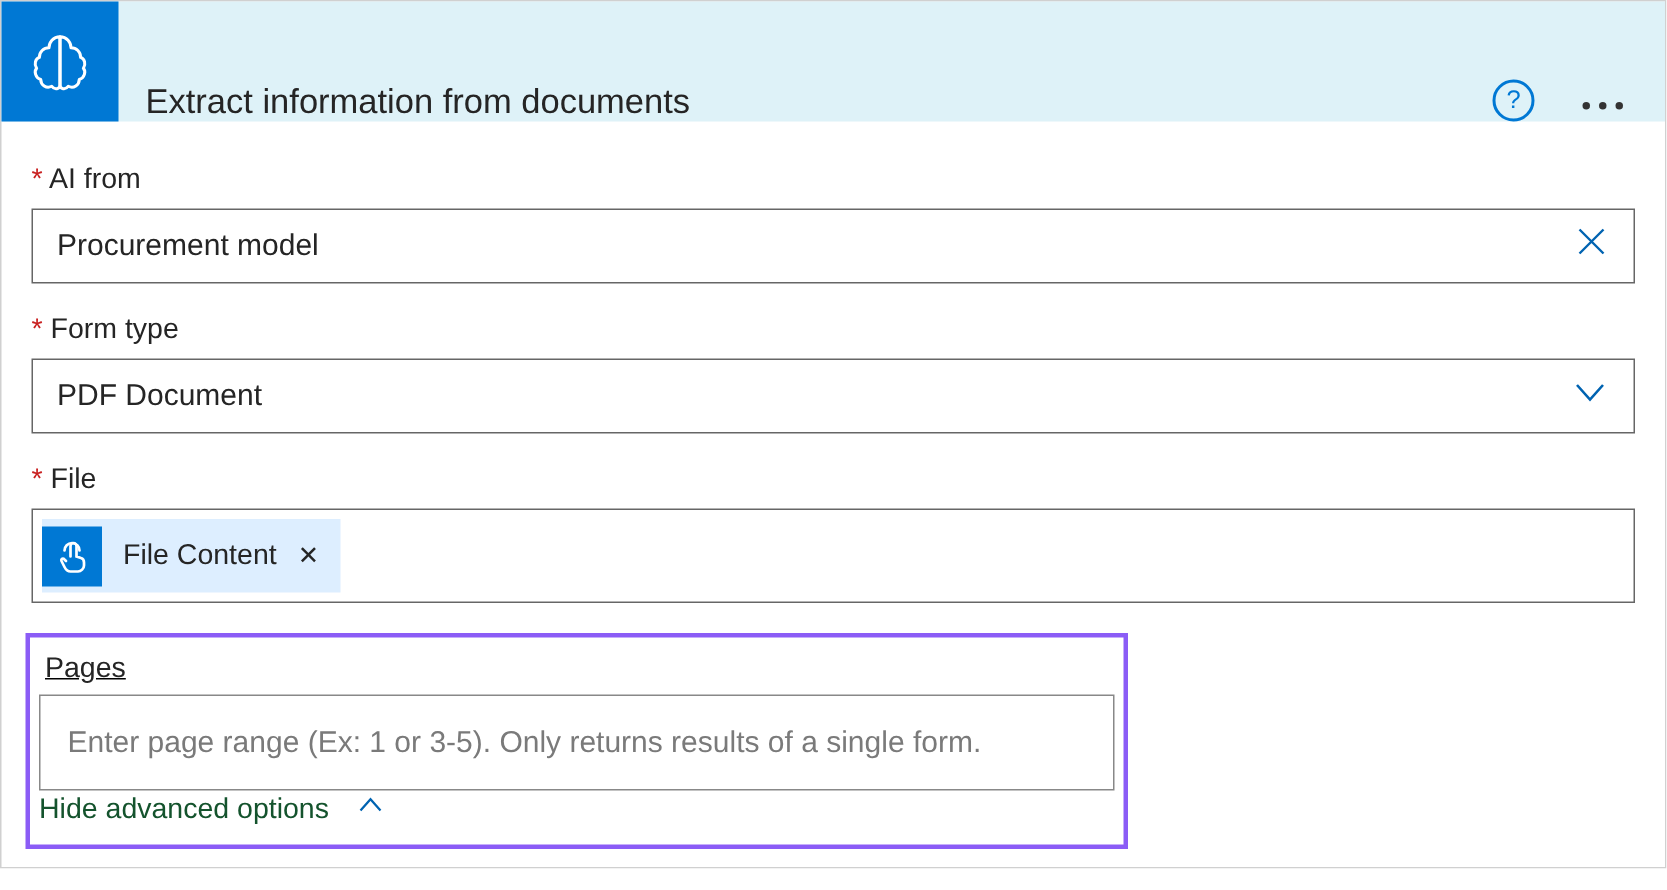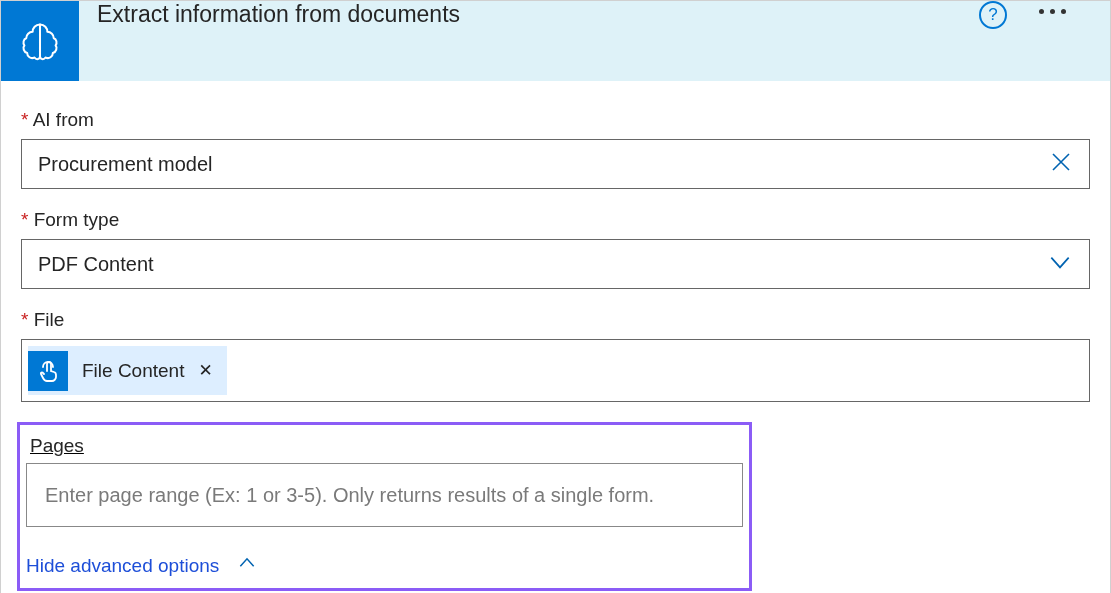--- a/index.html
+++ b/index.html
@@ -12,22 +12,22 @@
       background: #fff;
       width: 1111px;
     }
     .card {
       border: 1px solid #d0d0d0;
     }
     .header {
       background: #def2f8;
       height: 80px;
       display: flex;
-      align-items: flex-start;
-      padding: 0 36px 0 0;
+      align-items: flex-end;
+      padding: 0 20px 0 0;
     }
     .header-icon-box {
       width: 78px;
       height: 80px;
       background: #0078d4;
       display: flex;
       align-items: center;
       justify-content: center;
       margin-right: 18px;
     }
@@ -156,25 +156,24 @@
       padding: 0 18px;
       font-size: 20px;
       color: #252525;
       background: #fff;
       font-family: inherit;
     }
     .placeholder-input::placeholder {
       color: #7a7a7a;
     }
     .adv-link {
-      margin-top: 26px;
       display: inline-flex;
       align-items: center;
       font-size: 19px;
-      color: #1d4ed8;
+      color: #14532d;
       cursor: pointer;
       justify-content: center;
     }
     .adv-chevron {
       margin-left: 18px;
     }
   </style>
 </head>
 <body>
 
@@ -205,21 +204,21 @@
           <svg width="24" height="24" viewBox="0 0 24 24" stroke="#0063b1" stroke-width="1.6" fill="none">
               <path d="M4 4 L20 20 M20 4 L4 20"></path>
             </svg>
         </span>
       </div>
     </div>
 
     <div class="field-group">
       <label class="field-label"><span class="req">*</span> <span>Form type</span></label>
       <div class="input-box">
-        <span class="value">PDF Content</span>
+        <span class="value">PDF Document</span>
         <span class="chevron-down">
           <svg width="26" height="26" viewBox="0 0 24 24" stroke="#0063b1" stroke-width="1.6" fill="none">
               <path d="M4 8 L12 17 L20 8"></path>
             </svg>
         </span>
       </div>
     </div>
 
     <div class="field-group">
       <label class="field-label"><span class="req">*</span> <span>File</span></label>

